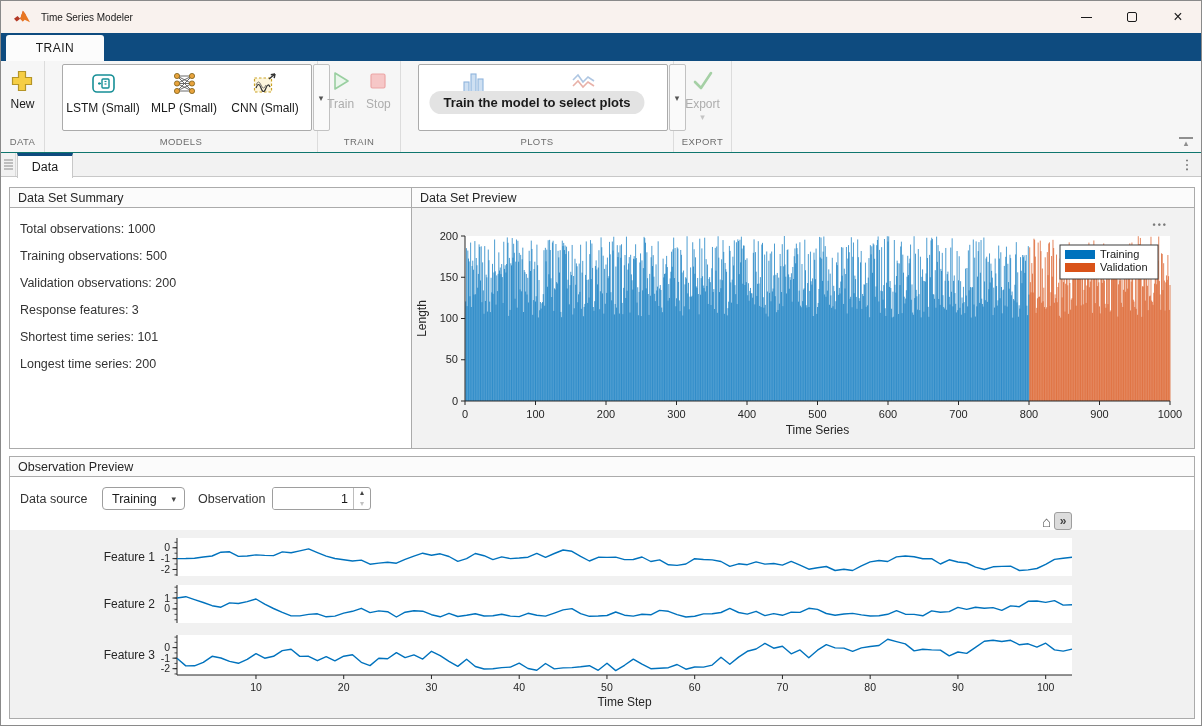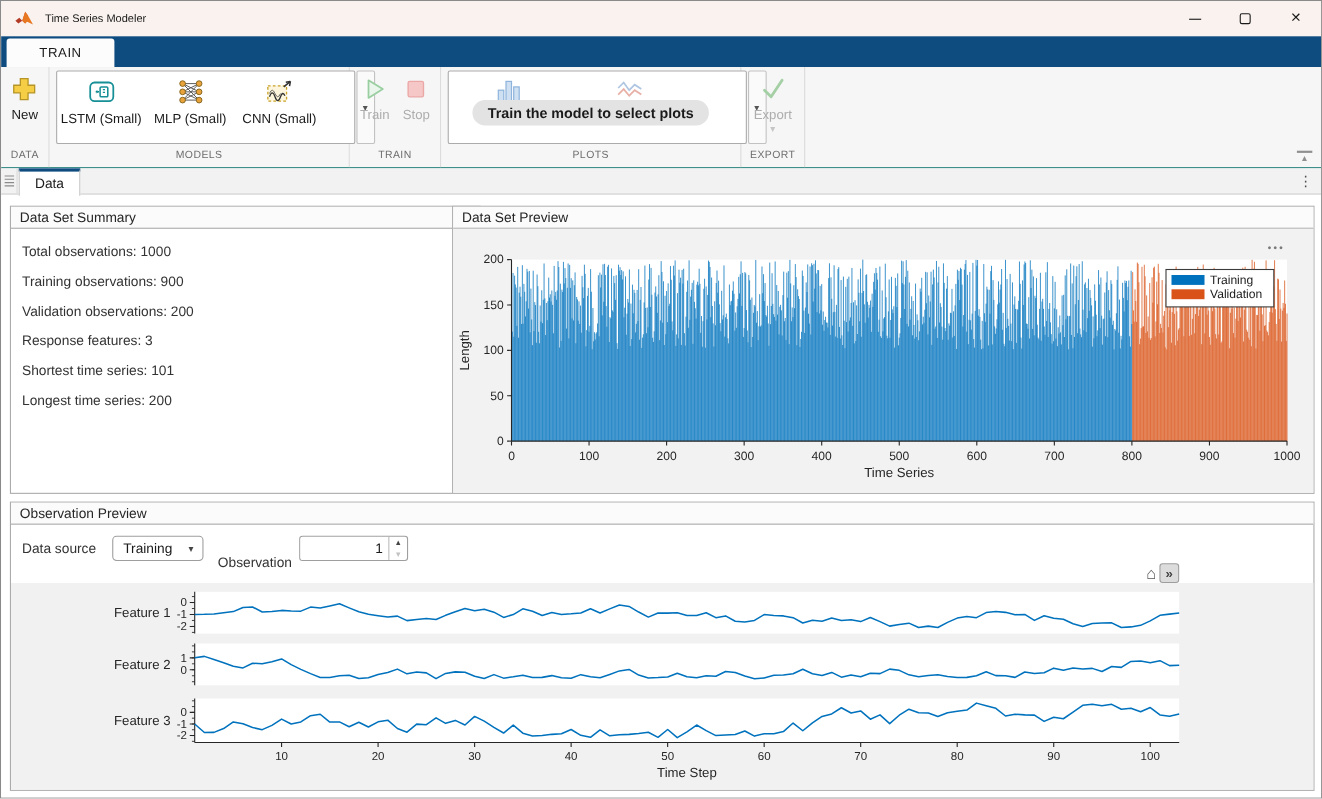--- a/index.html
+++ b/index.html
@@ -32,21 +32,21 @@
   .rsection .rcontent{ flex:1; display:flex; justify-content:center; }
   .rsection .rfooter{ height:16px; text-align:center; font-size:9.5px; color:#6d6d6d; letter-spacing:0.4px; }
   .sec-data{ width:44px; } .sec-models{ width:273px; } .sec-train{ width:83px; }
   .sec-plots{ width:273px; } .sec-export{ width:58px; } .sec-fill{ flex:1; border-right:none; }
 
   .big-btn{ display:flex; flex-direction:column; align-items:center; margin-top:9px; }
   .big-btn .blabel{ font-size:12px; color:#1a1a1a; margin-top:5px; }
   .big-btn.disabled .blabel{ color:#adadad; }
 
   .gallery{ margin-top:3px; height:67px; display:flex; }
-  .gallery-frame{ width:272px; background:#fff; border:1px solid #ababab; border-radius:2px;
+  .gallery-frame{ width:250px; background:#fff; border:1px solid #ababab; border-radius:2px;
                   display:flex;margin-left:29px; }
   .gallery-item{ width:81px; display:flex; flex-direction:column; align-items:center; padding-top:5px; }
   .gallery-item .glabel{ font-size:12px; color:#1a1a1a; margin-top:4px; white-space:nowrap; }
   .gallery-item .glabel.disabled{ color:#b8b8b8; }
   .gallery-arrow{ width:17px; margin-left:1px; border:1px solid #c2c2c2; border-radius:2px;
                   background:#fafafa; display:flex; align-items:center; justify-content:center;
                   font-size:9px; color:#555; }
   .tooltip-pill{ position:absolute; top:30px; left:50%; transform:translateX(-50%);
                  background:#e3e3e3; border-radius:13px; padding:4px 14px; font-size:13px;
                  font-weight:bold; color:#1a1a1a; white-space:nowrap; z-index:5; }
@@ -77,21 +77,21 @@
   .sum-line{ font-size:12.5px; color:#333; margin:14px 0 0 10px; height:13px; }
 
   .panel-preview{ left:410px; top:10px; width:784px; height:262px; }
   .fig-bg{ position:absolute; inset:0; background:#f2f2f2; }
   .chart-options{ position:absolute; top:12px; right:26px; font-size:9px; font-weight:bold;
                   letter-spacing:2px; color:#7a7a7a; }
 
   .panel-obs{ left:8px; top:279px; width:1186px; height:263px; }
   .obs-controls{ position:absolute; top:10px; left:0; right:0; height:26px; }
   .ctl-label{ position:absolute; top:5px; font-size:12.5px; color:#333; }
-  .lbl-source{ left:10px; } .lbl-obs{ left:188px;margin-top:12px; }
+  .lbl-source{ left:10px; } .lbl-obs{ left:188px; }
   .dropdown{ position:absolute; left:92px; top:0; width:83px; height:23px; border:1px solid #9e9e9e;
              border-radius:4px; background:#fff; display:flex; align-items:center; }
   .dropdown .dval{ font-size:12.5px; color:#1a1a1a; margin-left:9px; }
   .dropdown .darrow{ margin-left:auto; margin-right:8px; font-size:9px; color:#444; }
   .spinner{ position:absolute; left:262px; top:0; width:99px; height:23px; border:1px solid #9e9e9e;
             border-radius:3px; background:#fff; display:flex; overflow:hidden; }
   .spinner input{ flex:1; border:none; outline:none; text-align:right; padding-right:5px;
                   font-size:12.5px; color:#1a1a1a; font-family:inherit; min-width:0; }
   .spin-col{ width:17px; border-left:1px solid #bdbdbd; display:flex; flex-direction:column; }
   .spin-btn{ flex:1; display:flex; align-items:center; justify-content:center; font-size:8px; line-height:1; }
@@ -295,21 +295,21 @@
       <span>⋮</span>
     </div>
   </div>
 
   <div class="main">
 
     <div class="panel panel-summary">
       <div class="panel-header">Data Set Summary</div>
       <div class="panel-body">
         <div class="sum-line">Total observations: 1000</div>
-        <div class="sum-line">Training observations: 900</div>
+        <div class="sum-line">Training observations: 500</div>
         <div class="sum-line">Validation observations: 200</div>
         <div class="sum-line">Response features: 3</div>
         <div class="sum-line">Shortest time series: 101</div>
         <div class="sum-line">Longest time series: 200</div>
       </div>
     </div>
 
     <div class="panel panel-preview">
       <div class="panel-header">Data Set Preview</div>
       <div class="panel-body">

